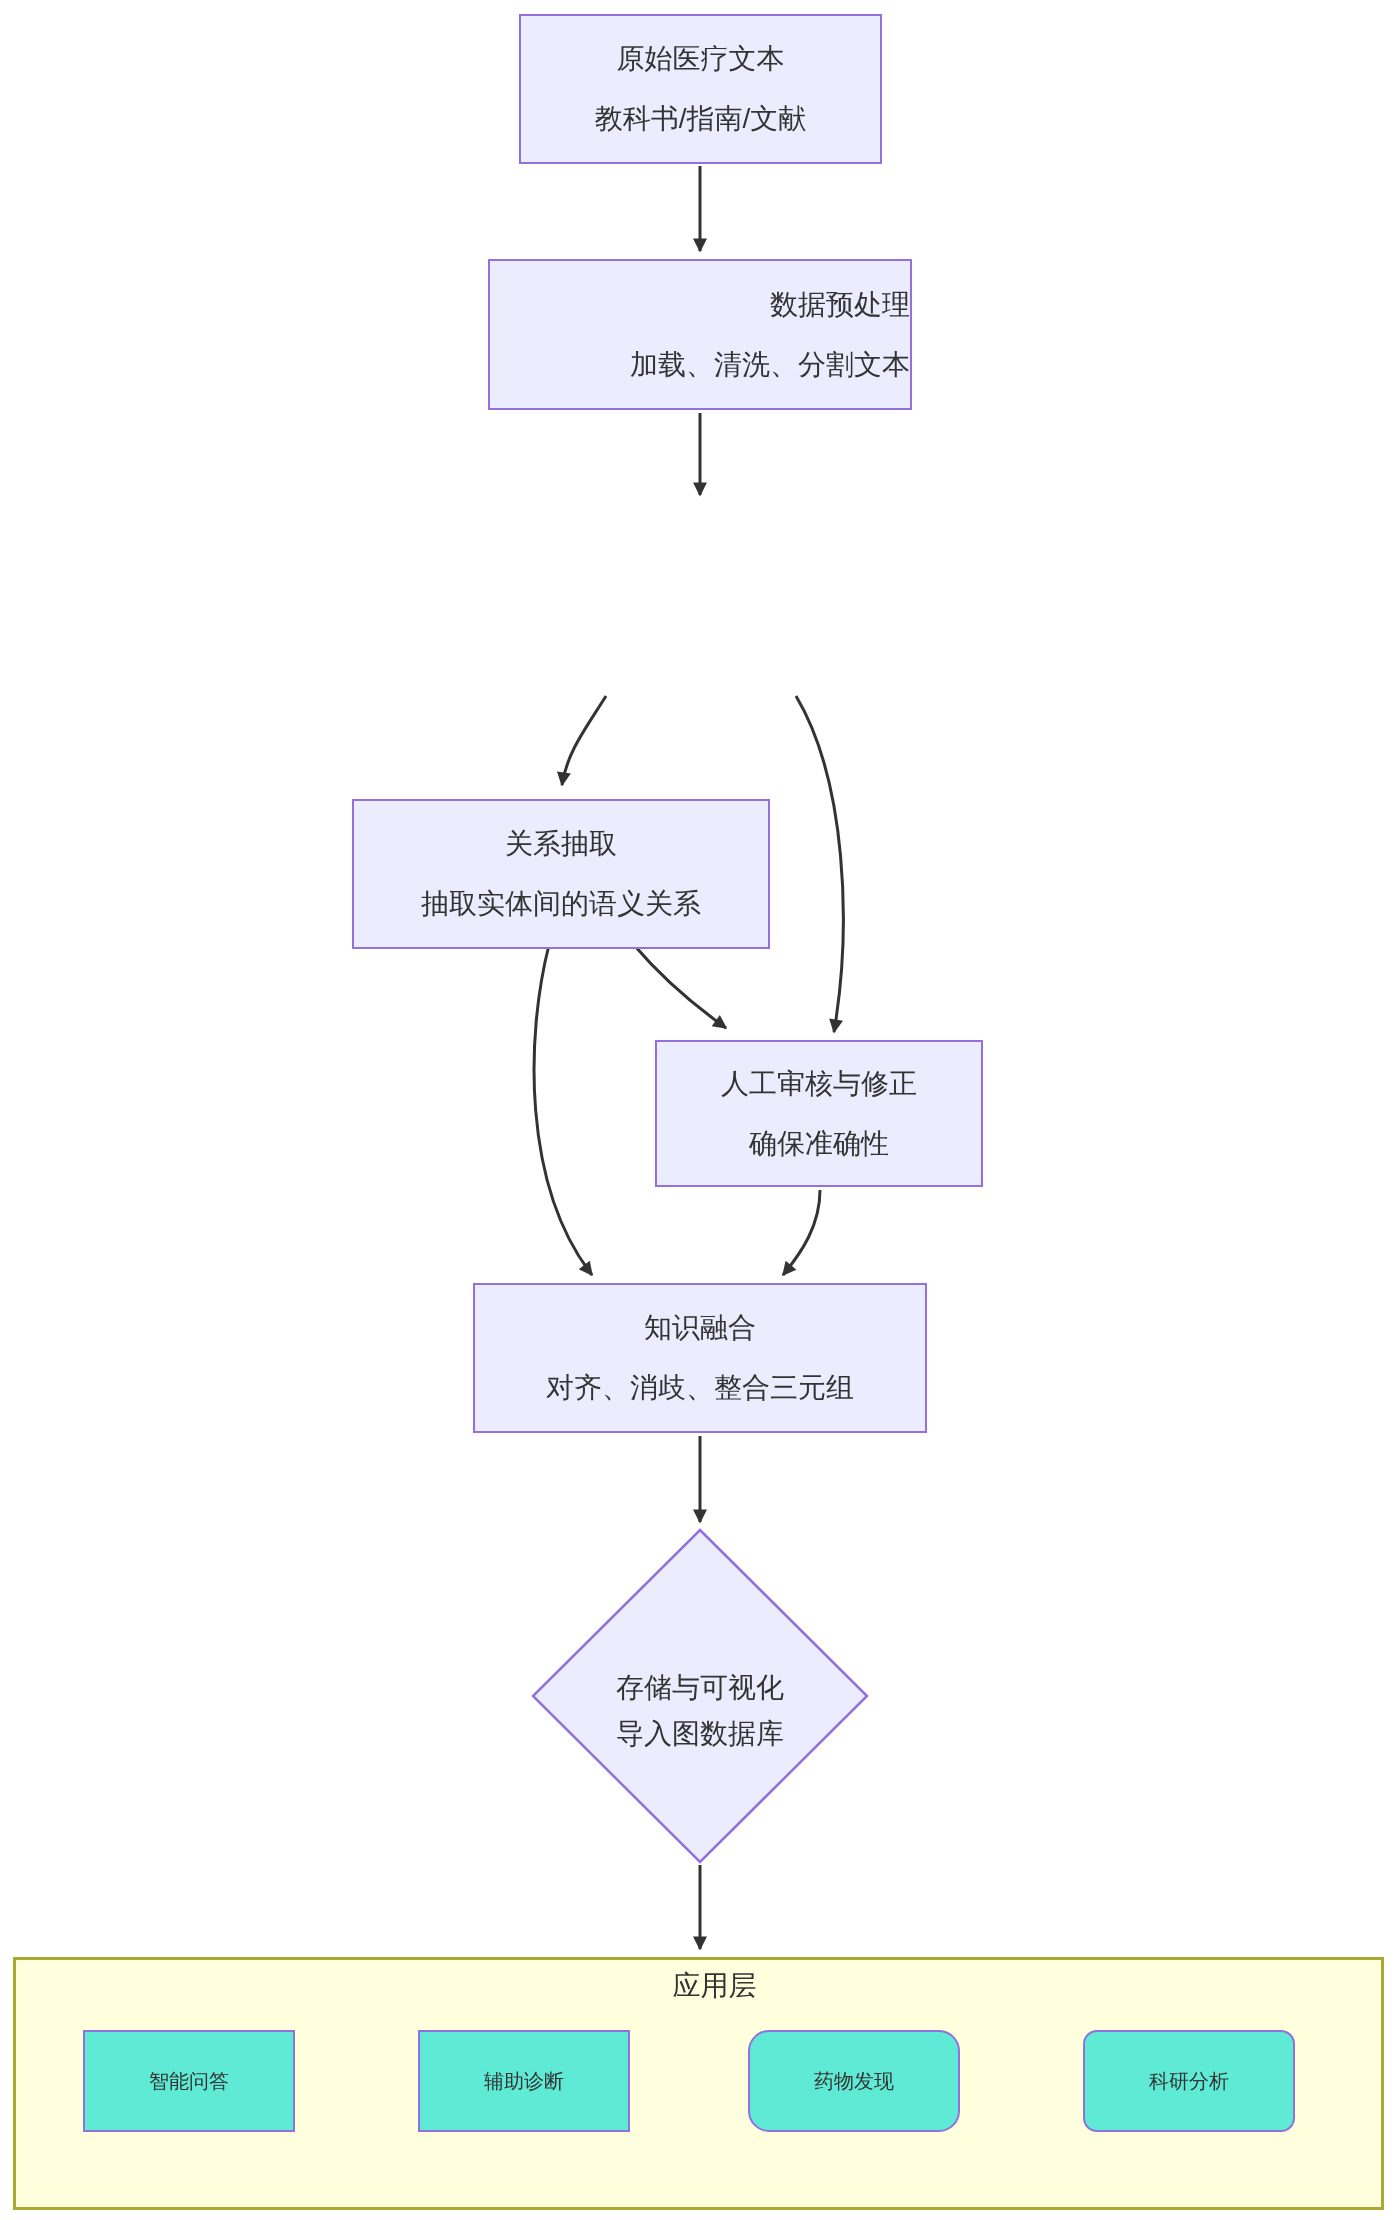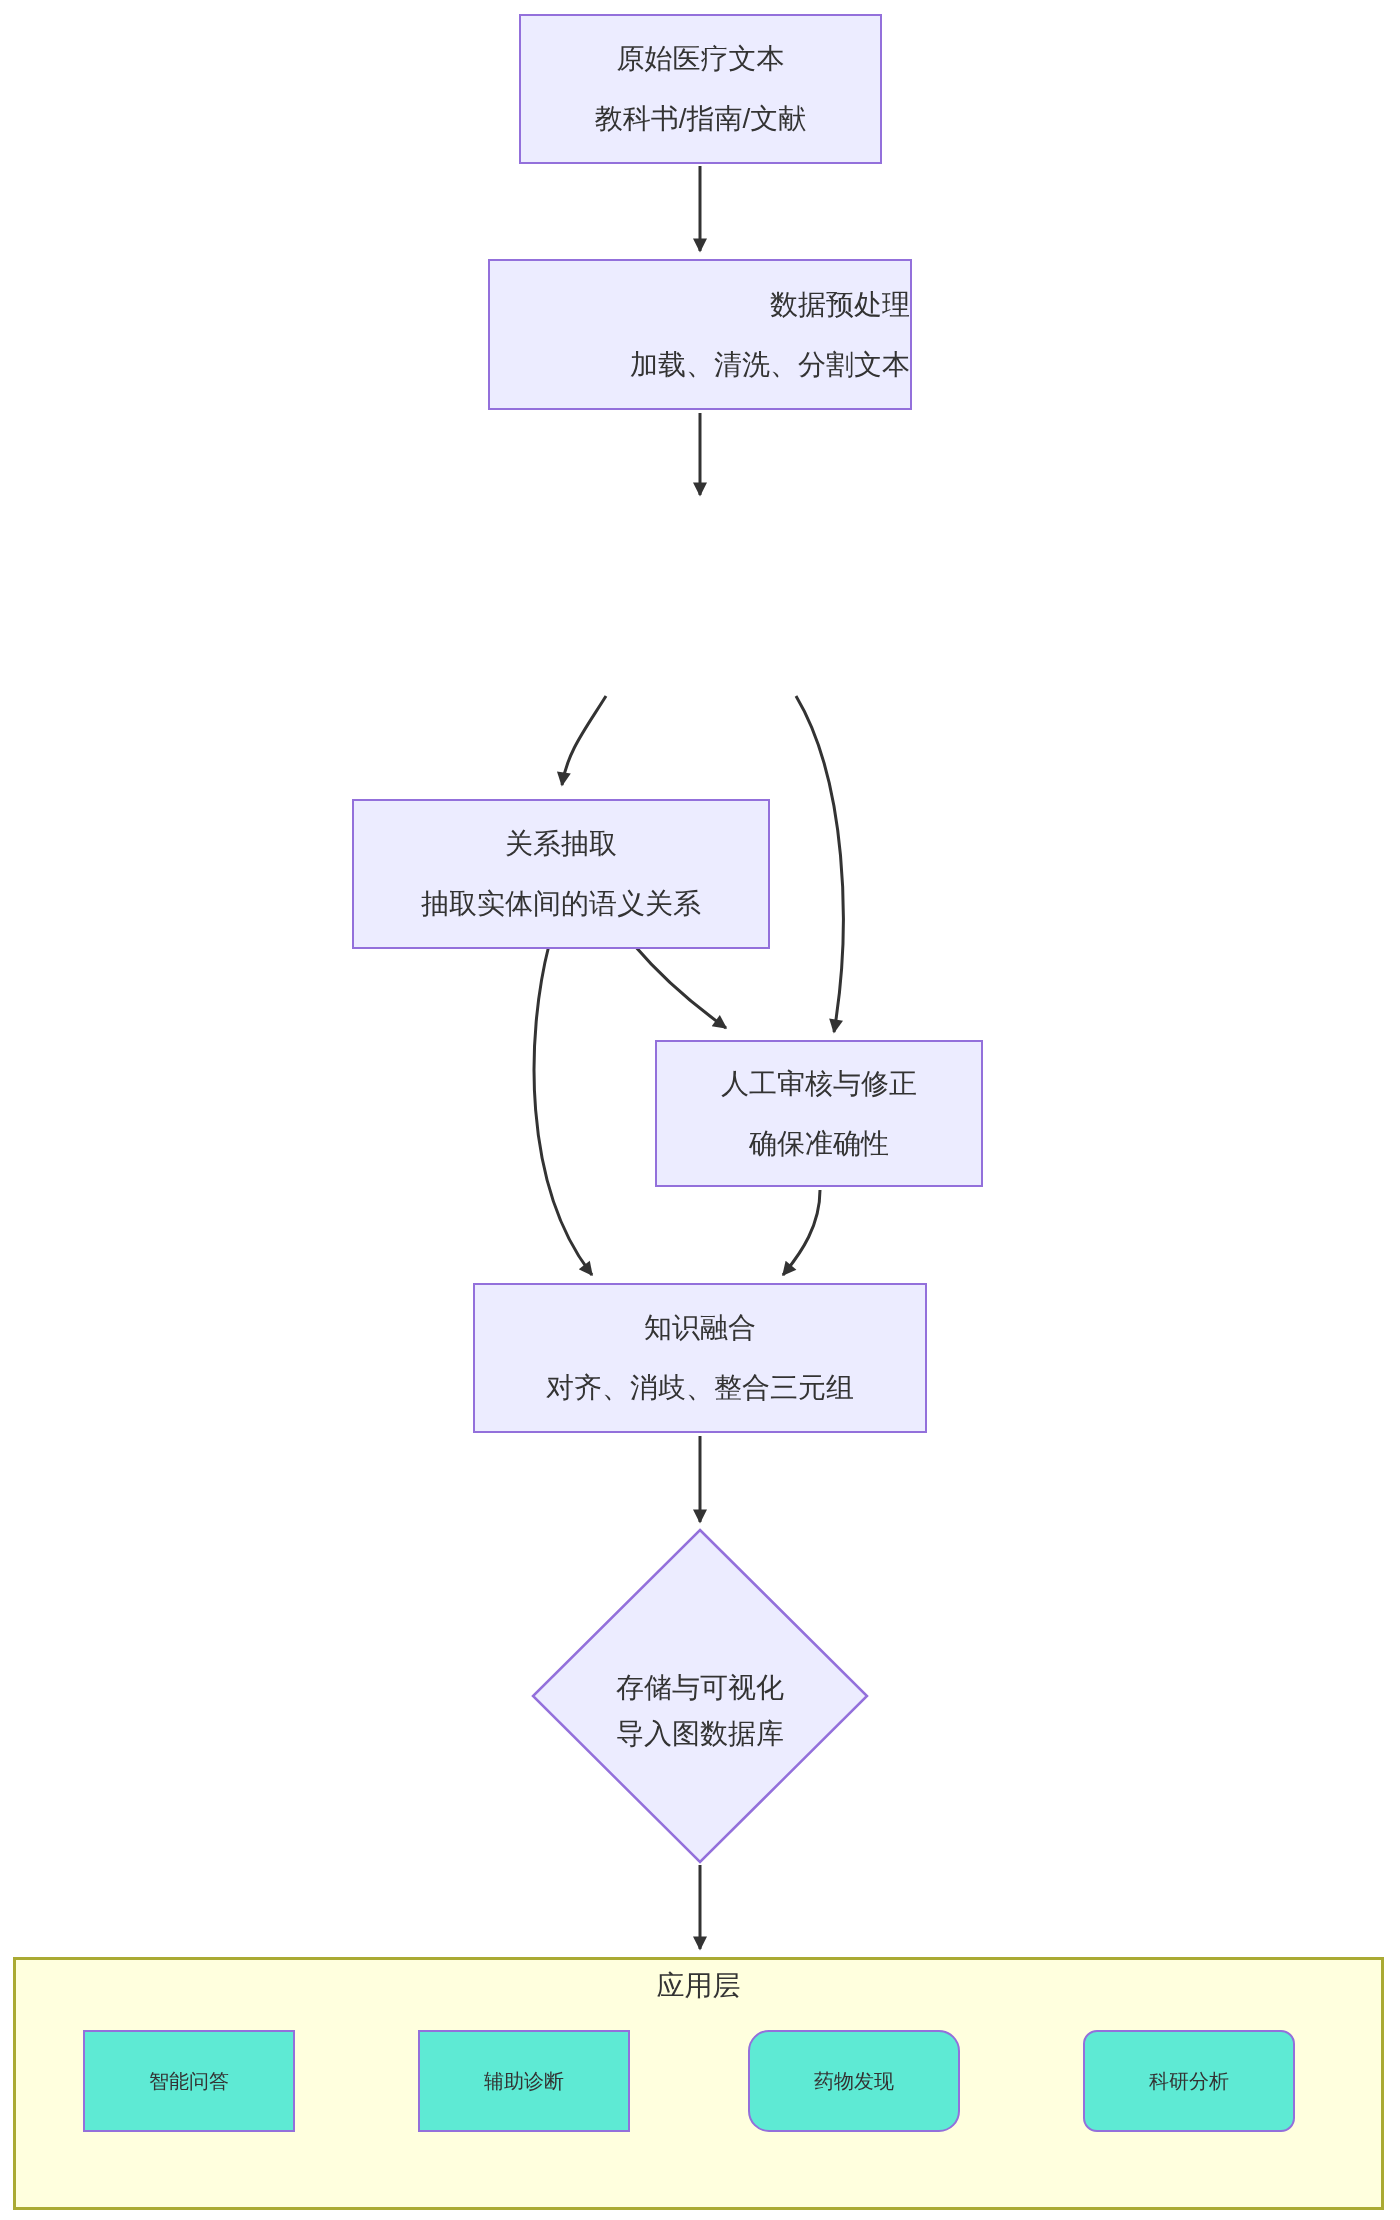--- a/index.html
+++ b/index.html
@@ -58,20 +58,21 @@
     background: #FFFFDE;
     border: 3px solid #AAAA33;
   }
   .app-title {
     position: absolute;
     left: 0; top: 6px; width: 100%;
     text-align: center;
     font-size: 28px;
     line-height: 40px;
     color: #333333;
+    padding-left: 16px;
   }
   .app-item {
     position: absolute;
     top: 70px;
     width: 212px; height: 102px;
     box-sizing: border-box;
     background: #5eead4;
     border: 2.5px solid #9370DB;
     display: flex;
     align-items: center;

